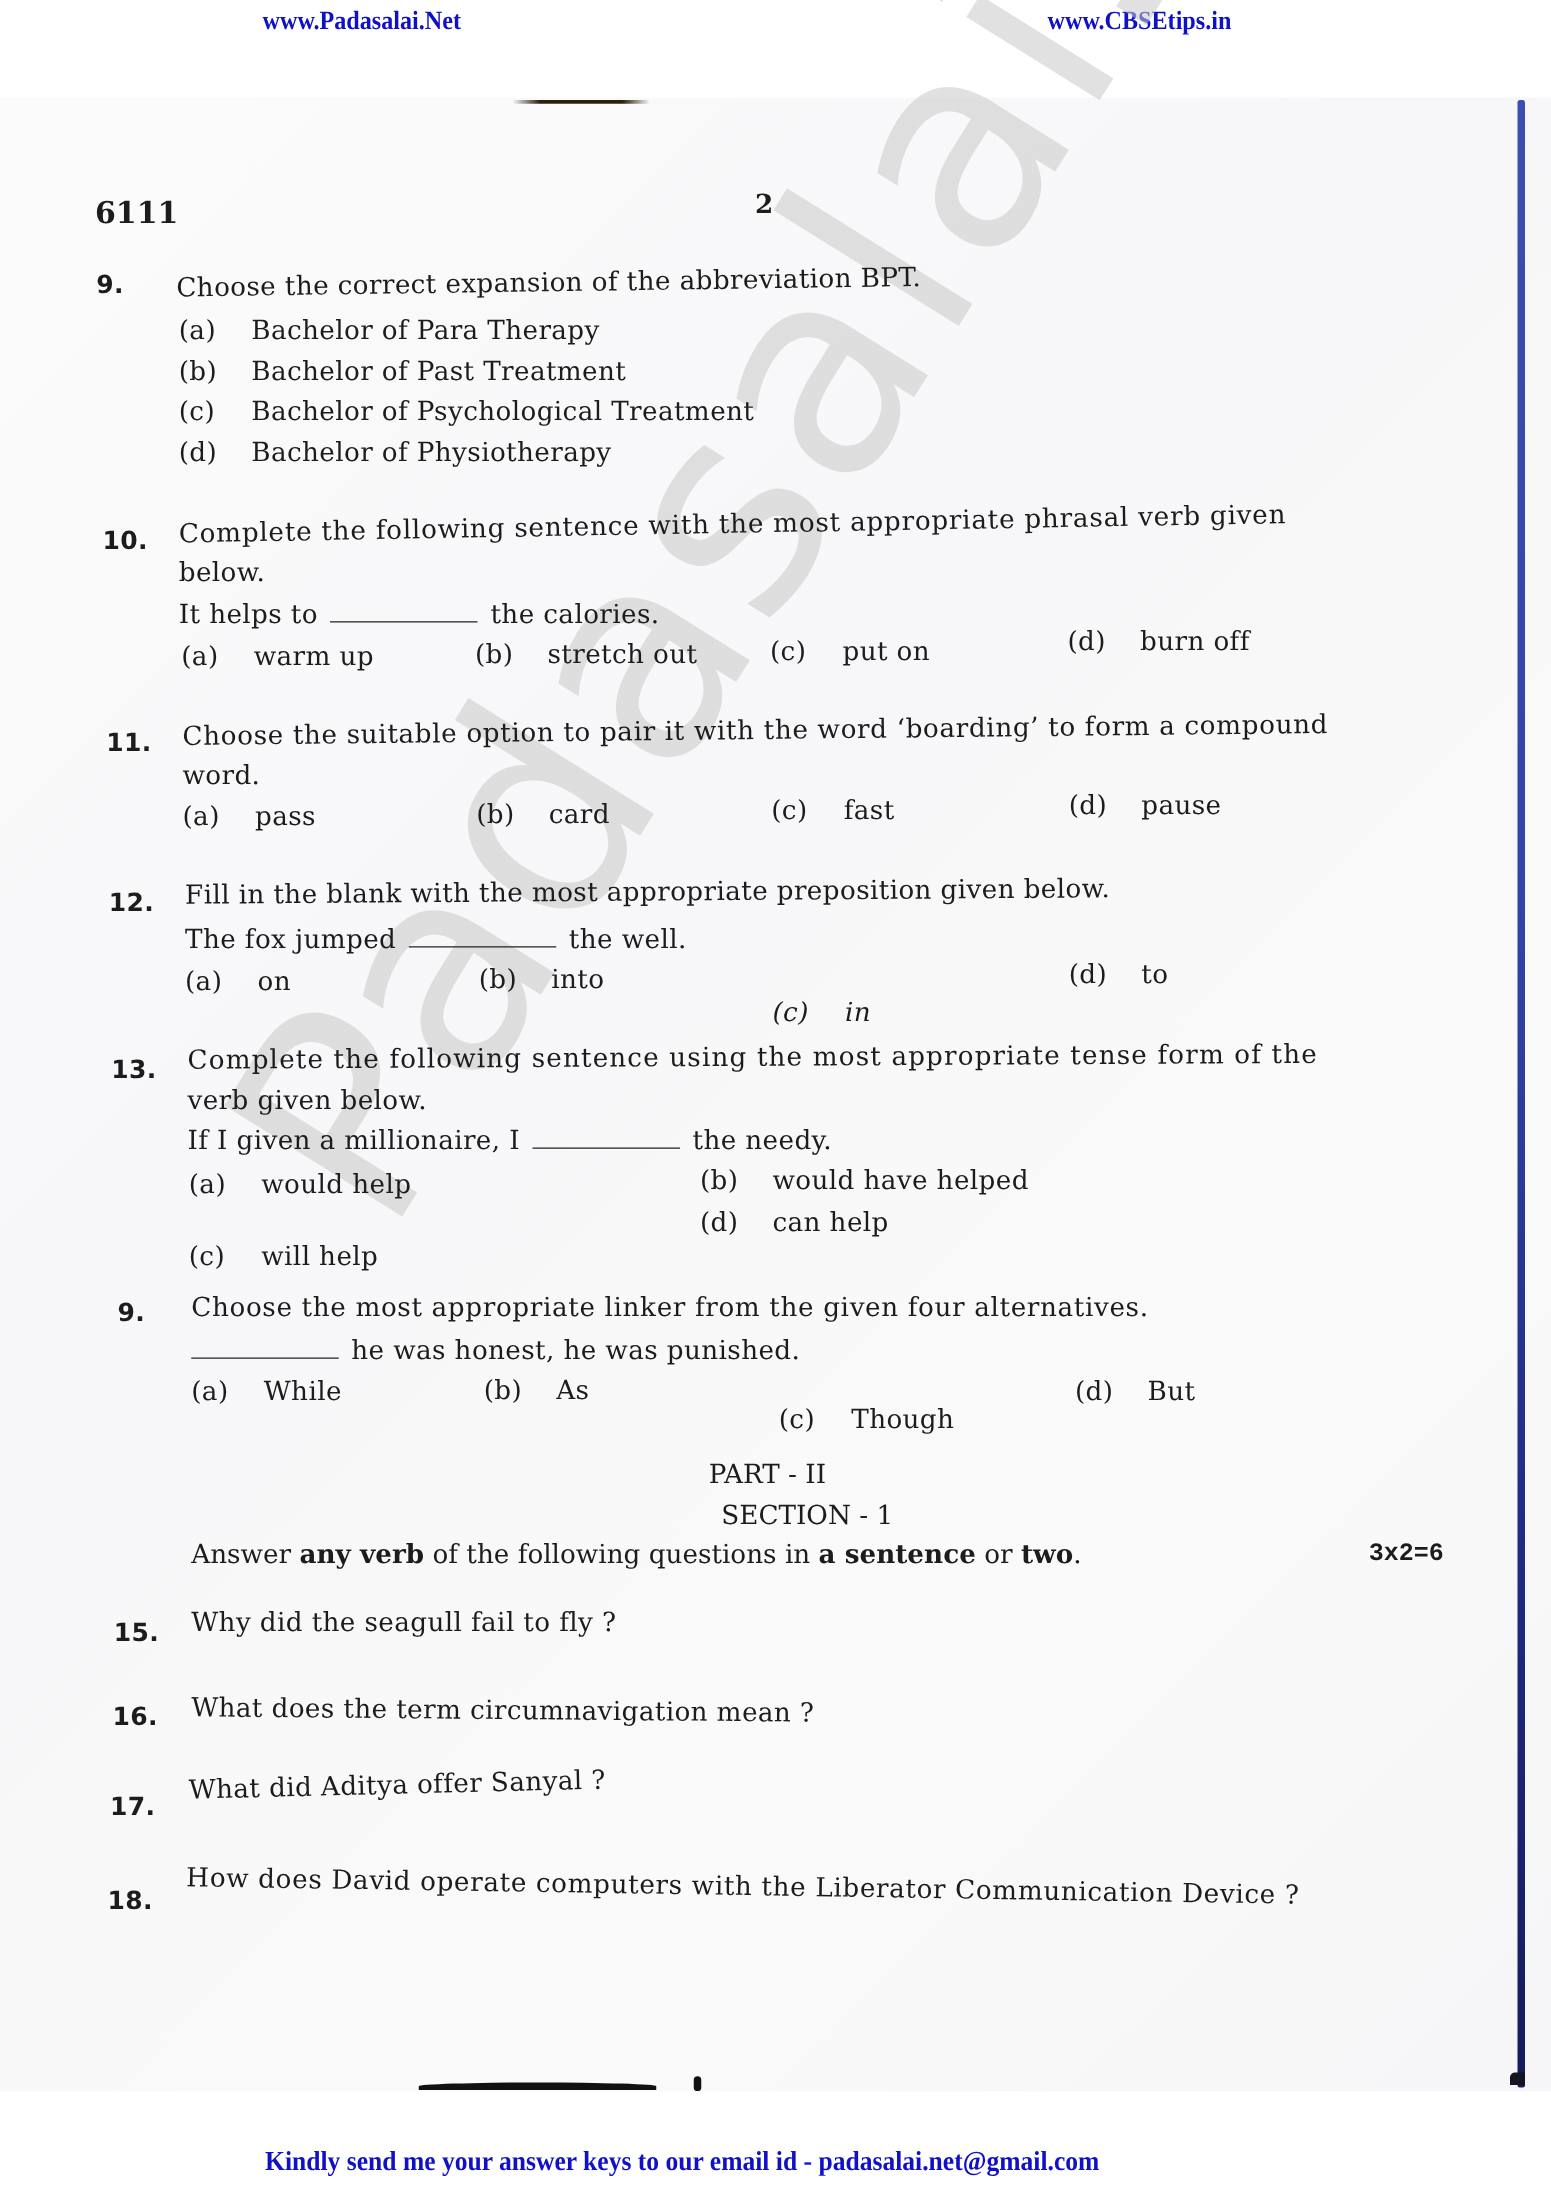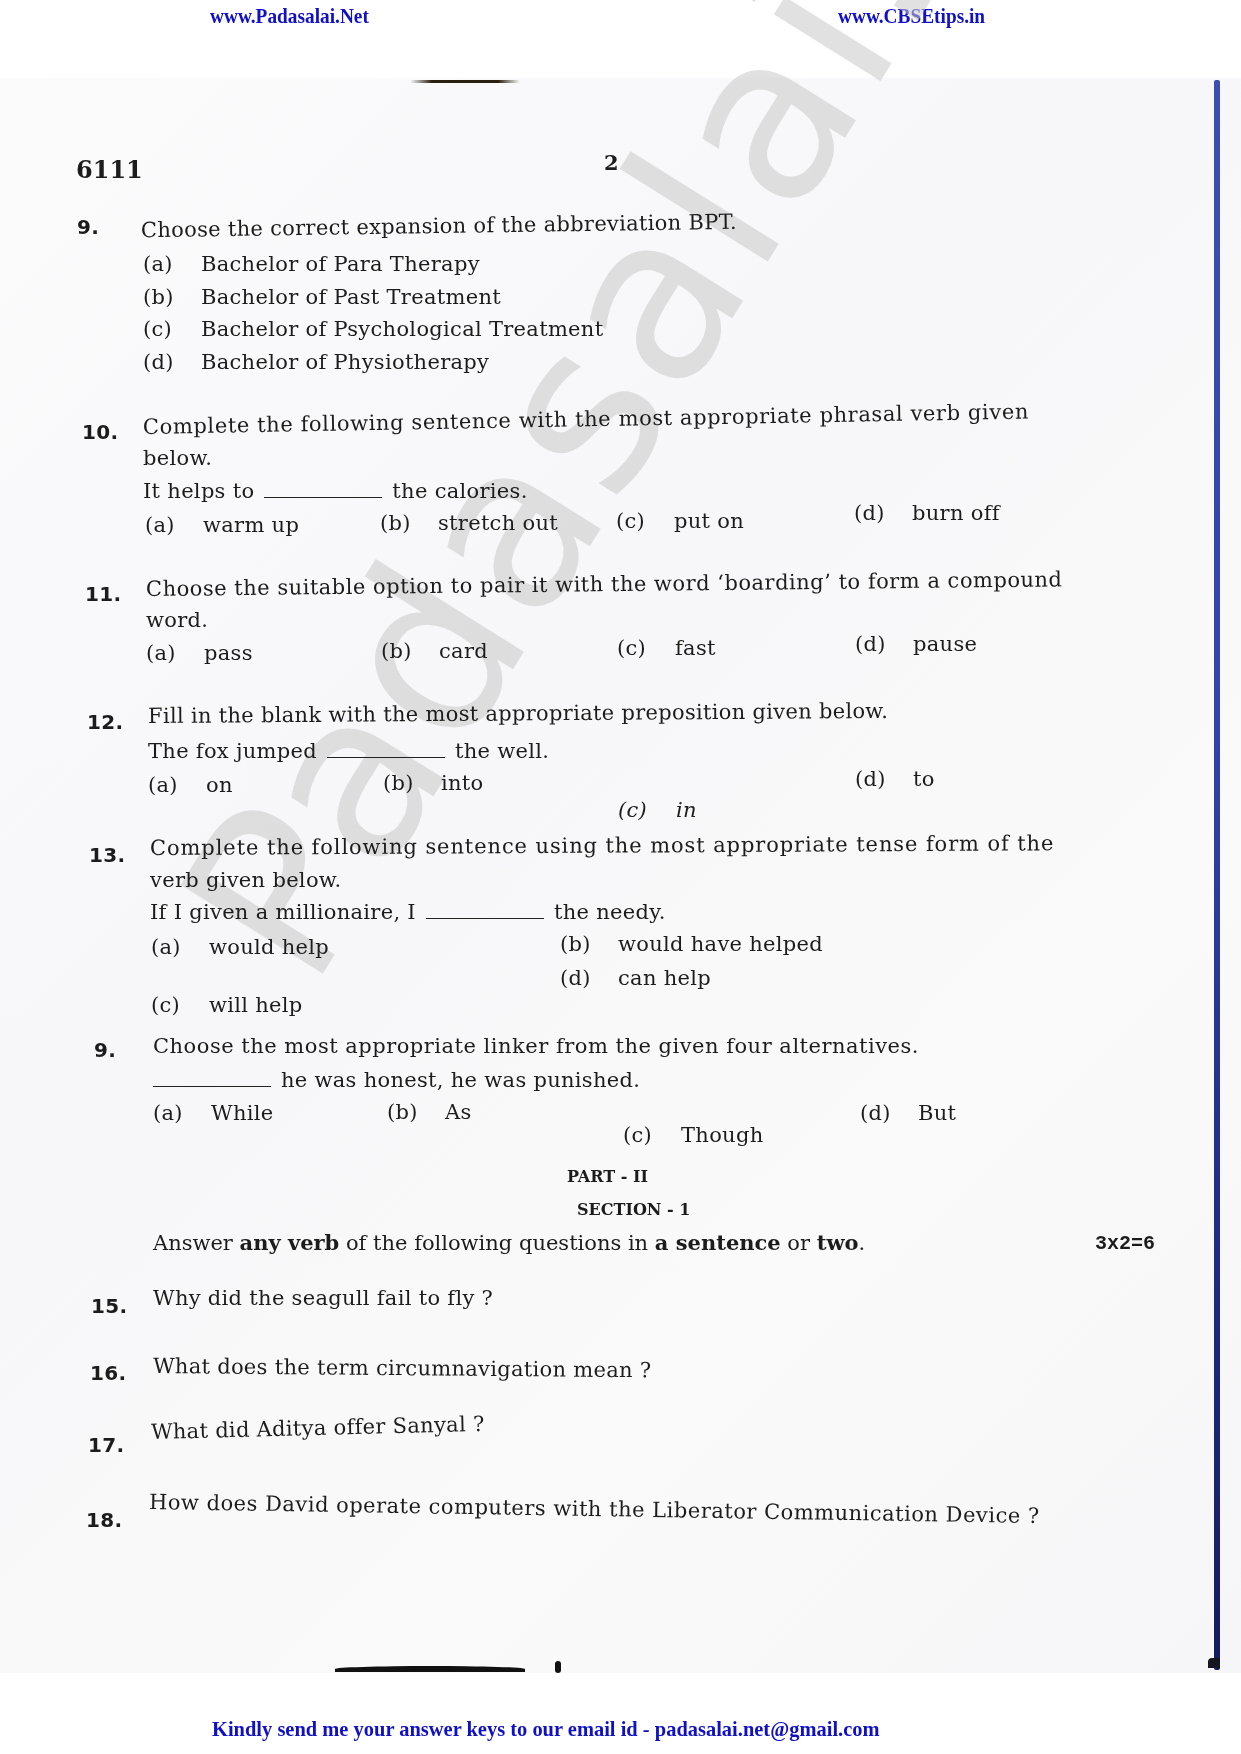--- a/index.html
+++ b/index.html
@@ -52,21 +52,21 @@
     .page-num { position: absolute; left: 604px; top: 150px; font-size: 21px; font-weight: bold; }
 
     .q { position: absolute; font-size: 21px; line-height: 29px; letter-spacing: 0.3px; }
     .q-num { position: absolute; font-family: "DejaVu Sans", sans-serif; font-weight: bold; font-size: 20px; }
     .q-text { position: absolute; white-space: nowrap; }
     .opt { position: absolute; white-space: nowrap; }
     .opt-letter { display: inline-block; width: 58px; }
 
     .blank { display: inline-block; width: 118px; border-bottom: 1.5px solid #222; margin: 0 10px; vertical-align: baseline; height: 18px; }
 
-    .part-head { position: absolute; font-weight: bold; font-size: 16px; white-space: nowrap; }
+    .part-head { position: absolute; font-weight: normal; font-size: 21px; white-space: nowrap; }
     .instr { position: absolute; left: 153px; top: 1230px; font-size: 21px; white-space: nowrap; }
     .instr b { font-weight: bold; }
     .marks { position: absolute; left: 1095px; top: 1232px; font-family: Liberation Mono, monospace; font-weight: bold; font-size: 20px; }
 
     .footer-note {
       position: absolute; top: 1716px; left: 212px;
       font-family: "Liberation Serif", serif; font-weight: bold; font-size: 22px; color: #1010c8;
       white-space: nowrap; transform: scaleX(0.93); transform-origin: left top;
     }
   </style>

